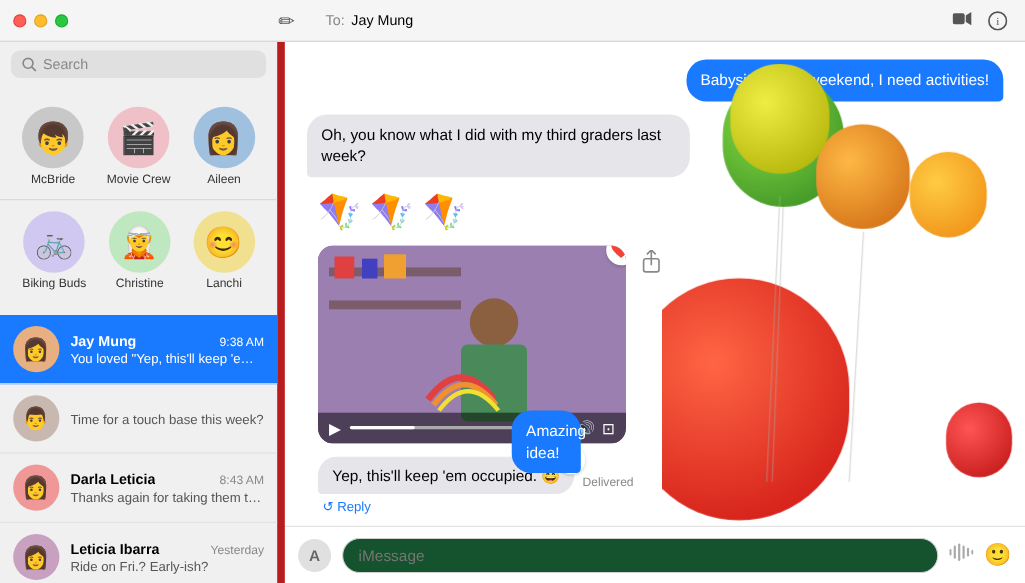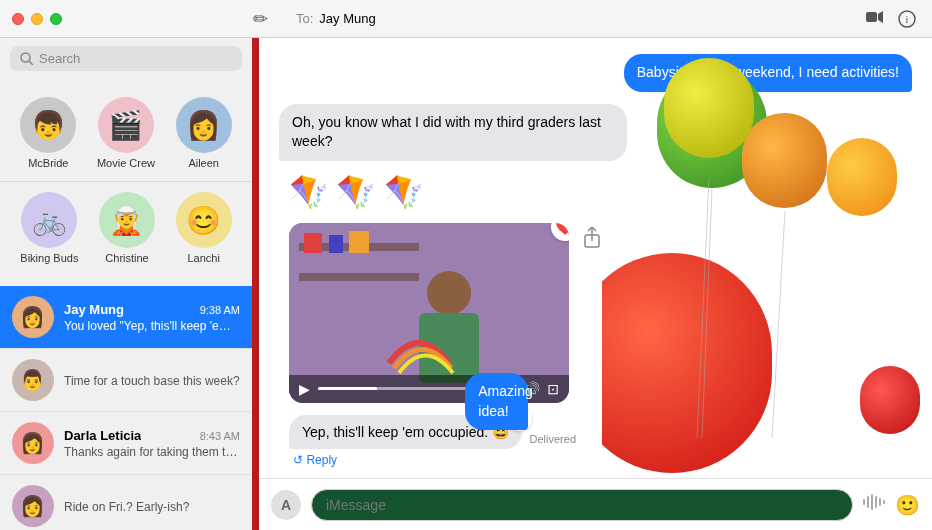--- a/index.html
+++ b/index.html
@@ -551,20 +551,24 @@
             </div>
             <div class="conv-preview">Thanks again for taking them this weekend! ❤️</div>
           </div>
         </div>
 
         <div class="conversation-item">
           <div class="conv-avatar" style="background:#c8a0c0;">
             <span>👩</span>
           </div>
           <div class="conv-details">
+            <div class="conv-header-row">
+              <span class="conv-name">Leticia Ibarra</span>
+              <span class="conv-time">Yesterday</span>
+            </div>
             <div class="conv-preview">Ride on Fri.? Early-ish?</div>
           </div>
         </div>
       </div>
     </div>
 
     <div class="chat-area">
       <div class="messages-container">
 
         <div class="bubble-row sent">

